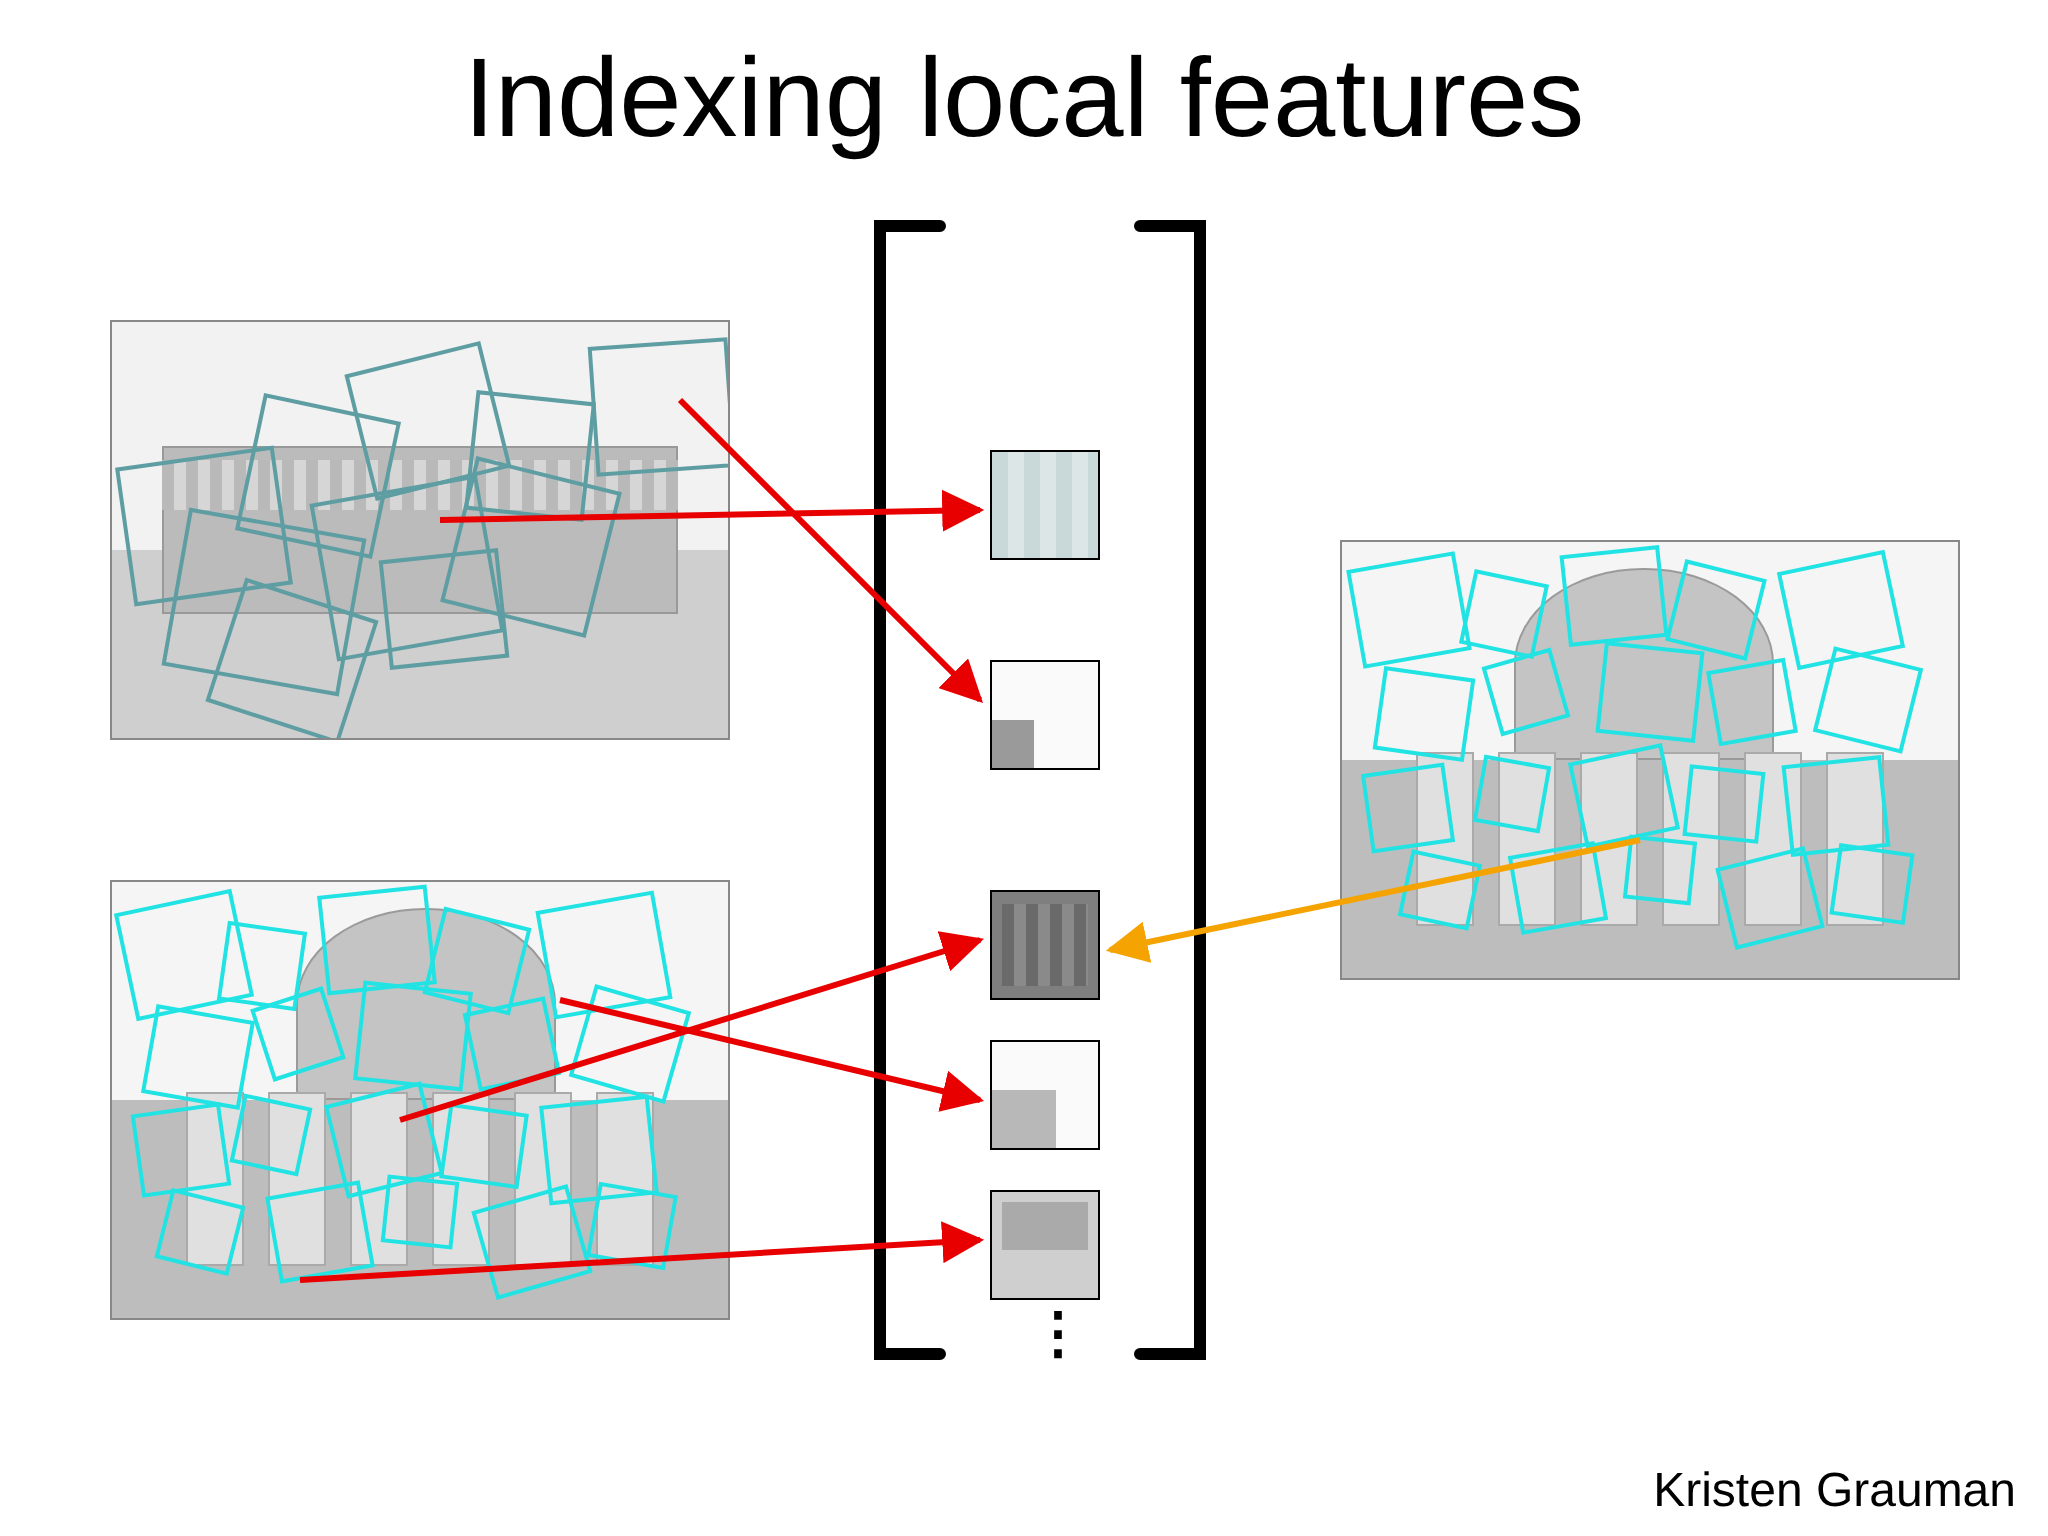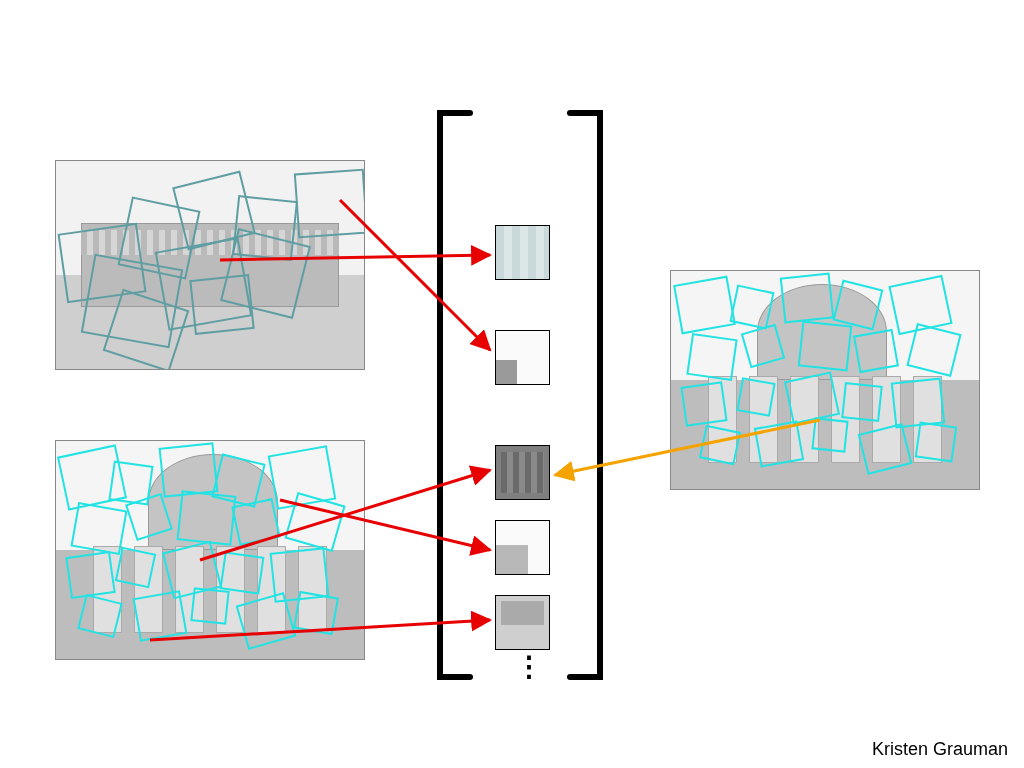--- a/index.html
+++ b/index.html
@@ -1,19 +1,19 @@
 <!DOCTYPE html>
 <html><head>
 <meta charset="utf-8">
 <style>
   * { box-sizing: border-box; }
   html, body { margin:0; padding:0; width:1024px; height:768px; background:#fff; font-family: Arial, Helvetica, sans-serif; }
   .slide { position:relative; width:1024px; height:768px; }
   .title { position:absolute; top:16px; left:0; width:100%; text-align:center; font-size:56px; font-weight:400; color:#000; }
-  .attrib { position:absolute; bottom:8px; right:16px; font-size:18px; color:#000; }
+  .attrib { position:absolute; bottom:8px; right:16px; font-size:24px; color:#000; }
 
   
   .photo { position:absolute; border:1px solid #888; background:#ddd; overflow:hidden; }
   .sky { position:absolute; left:0; top:0; right:0; background:#f2f2f2; }
   .ground { position:absolute; left:0; bottom:0; right:0; background:#cfcfcf; }
   .building { position:absolute; background:#bbb; border:1px solid #999; }
   .stripes { position:absolute; background:repeating-linear-gradient(90deg,#b9b9b9 0 6px,#d6d6d6 6px 12px); }
   .dome { position:absolute; background:#c4c4c4; border-radius:50% 50% 5% 5%; border:1px solid #9a9a9a; }
   .cols { position:absolute; display:flex; gap:5%; }
   .cols .c { flex:1; background:#e0e0e0; border:1px solid #aaa; }
@@ -37,20 +37,21 @@
   .arrows { position:absolute; left:0; top:0; width:1024px; height:768px; pointer-events:none; }
   .arrows line { stroke-width:3; }
   .arrows .red { stroke:#e80000; }
   .arrows .orange { stroke:#f5a300; }
 </style>
 </head>
 <body>
 
 <div class="slide">
 
+  <div class="title">Indexing local features</div>
 
   <div class="photo" style="left:55px; top:160px; width:310px; height:210px;">
     <div class="sky" style="height:55%;"></div>
     <div class="ground" style="height:45%;"></div>
     <div class="building" style="left:8%; top:30%; width:84%; height:40%;"></div>
     <div class="stripes" style="left:8%; top:33%; width:84%; height:12%;"></div>
 
     <div class="featbox teal" style="left:2%;  top:32%; width:80px; height:70px; transform:rotate(-8deg);"></div>
     <div class="featbox teal" style="left:22%; top:20%; width:70px; height:70px; transform:rotate(12deg);"></div>
     <div class="featbox teal" style="left:40%; top:8%;  width:70px; height:65px; transform:rotate(-14deg);"></div>

